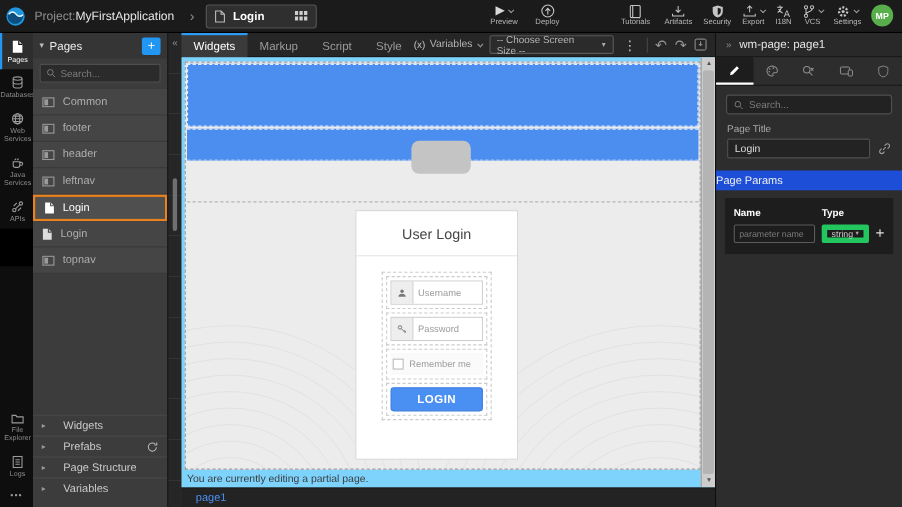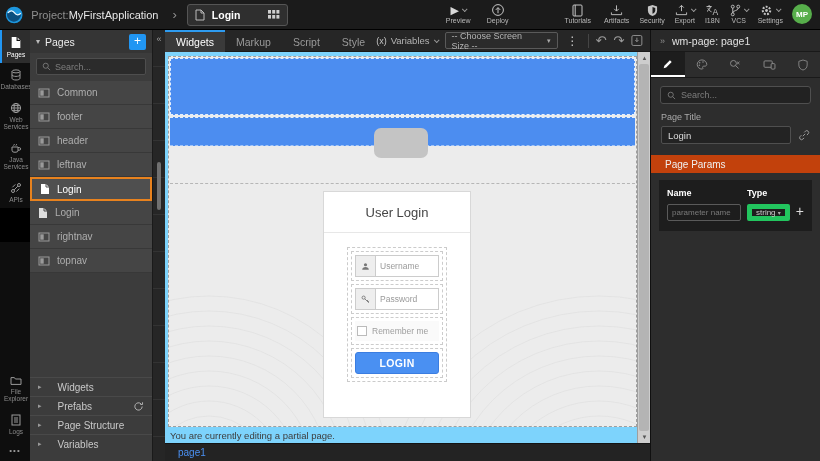--- a/index.html
+++ b/index.html
@@ -104,21 +104,21 @@
   .rp-collapse { color:#8f8f8f; font-size:9px; cursor:pointer; }
   .rp-title { color:#e2e2e2; font-size:10.5px; }
   .rp-tabs { display:flex; height:26px; border-bottom:1px solid #1a1a1a; }
   .rp-tab { flex:1; display:flex; align-items:center; justify-content:center; color:#8f8f8f; cursor:pointer; }
   .rp-tab.active { background:#1d1d1d; box-shadow:inset 0 -2px 0 #fff; color:#fff; }
   .rp-search { margin:8px 9px; height:18px; background:#222; border:1px solid #4f4f4f; border-radius:3px; display:flex; align-items:center; gap:5px; padding:0 6px; }
   .rp-search input { flex:1; min-width:0; background:transparent; border:none; outline:none; color:#bbb; font-size:9px; font-family:inherit; }
   .rp-field-label { font-size:9px; color:#a9a9a9; margin:6px 10px 4px; }
   .rp-title-row { display:flex; align-items:center; gap:7px; margin:0 10px; }
   .rp-input { flex:1; min-width:0; height:18px; background:#232323; border:1px solid #4f4f4f; border-radius:2px; color:#ddd; font-size:9.5px; padding:0 6px; outline:none; font-family:inherit; }
-  .rp-section-header { margin-top:11px; height:18px; background:#c2410c; color:#f0f0f0; font-size:10px; display:flex; align-items:center; padding:0 14px; }
+  .rp-section-header { margin-top:11px; height:18px; background:#1d4ed8; color:#f0f0f0; font-size:10px; display:flex; align-items:center; padding:0 0; }
   .rp-table { margin:7px 8px; background:#1d1d1d; padding:8px 8px 10px; }
   .rp-table-head { display:flex; color:#fff; font-size:9px; font-weight:bold; margin-bottom:6px; }
   .rp-col-name { width:80px; }
   .rp-table-row { display:flex; align-items:flex-start; gap:6px; }
   .rp-param-input { width:74px; height:17px; background:#1d1d1d; border:1px solid #5a5a5a; border-radius:2px; color:#ccc; font-size:8px; padding:0 4px; outline:none; font-family:inherit; }
   .rp-param-input::placeholder { color:#7a7a7a; }
   .rp-select { width:44px; height:17px; border:5px solid #22c55e; border-radius:2px; display:flex; align-items:center; justify-content:space-between; padding:0 4px; color:#ccc; font-size:8px; cursor:pointer; }
   .rp-select .sel-caret { font-size:6px; color:#aaa; }
   .rp-plus { color:#ddd; font-size:14px; line-height:14px; cursor:pointer; }
 </style>
@@ -351,27 +351,20 @@
             <path d="M6 1v3h3" fill="none" stroke="#4f4f4f"></path>
           </svg>
         <span>Login</span>
       </div>
       <div class="pp-item">
         <svg width="10" height="12" viewBox="0 0 10 12">
             <path d="M1 1h5l3 3v7H1z" fill="#ddd"></path>
             <path d="M6 1v3h3" fill="none" stroke="#454545"></path>
           </svg>
         <span>Login</span>
-      </div>
-      <div class="pp-item">
-        <svg width="12" height="10" viewBox="0 0 12 10">
-            <rect x="1" y="1" width="10" height="8" fill="none" stroke="#9a9a9a"></rect>
-            <rect x="2.3" y="2.3" width="3.4" height="5.4" fill="#9a9a9a"></rect>
-          </svg>
-        <span>rightnav</span>
       </div>
       <div class="pp-item">
         <svg width="12" height="10" viewBox="0 0 12 10">
             <rect x="1" y="1" width="10" height="8" fill="none" stroke="#9a9a9a"></rect>
             <rect x="2.3" y="2.3" width="3.4" height="5.4" fill="#9a9a9a"></rect>
           </svg>
         <span>topnav</span>
       </div>
     </div>
     <div class="pp-sections">

